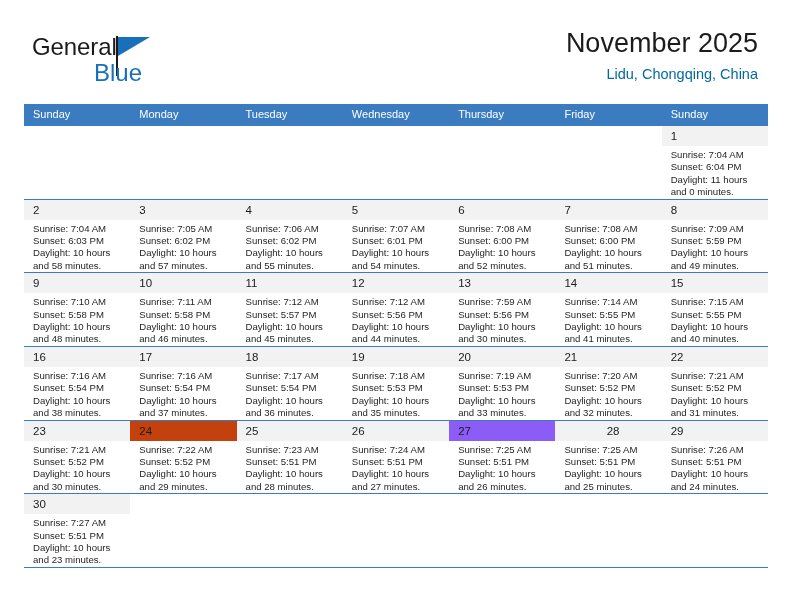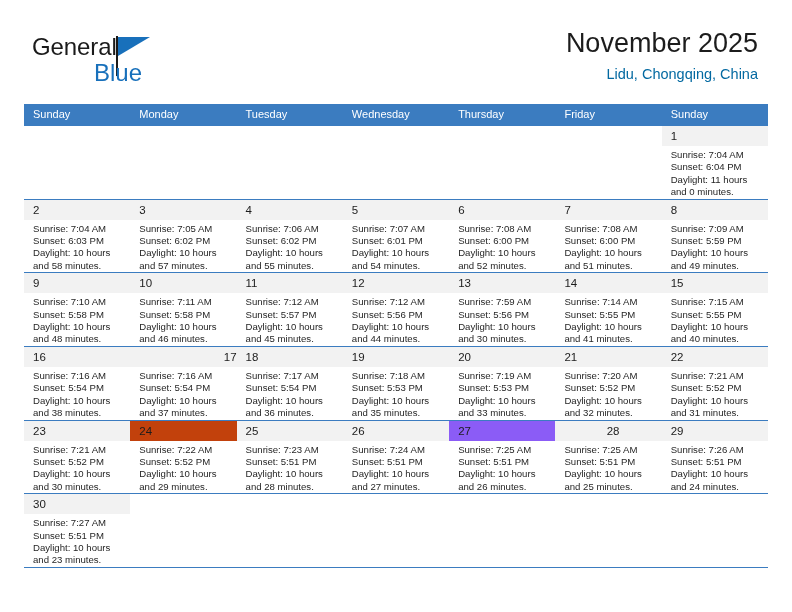--- a/index.html
+++ b/index.html
@@ -354,21 +354,21 @@
           <td style="border-top-color: rgb(59, 124, 192); border-bottom-color: rgb(59, 124, 192);">
             <span class="daynum" style="background: rgb(242, 242, 242);">16</span>
             <div class="cell-body">
               <div class="cell-line">Sunrise: 7:16 AM</div>
               <div class="cell-line">Sunset: 5:54 PM</div>
               <div class="cell-line">Daylight: 10 hours</div>
               <div class="cell-line">and 38 minutes.</div>
             </div>
           </td>
           <td style="border-top-color: rgb(59, 124, 192); border-bottom-color: rgb(59, 124, 192);">
-            <span class="daynum" style="background: rgb(242, 242, 242); text-align: right;">17</span>
+            <span class="daynum" style="background: rgb(242, 242, 242);">17</span>
             <div class="cell-body">
               <div class="cell-line">Sunrise: 7:16 AM</div>
               <div class="cell-line">Sunset: 5:54 PM</div>
               <div class="cell-line">Daylight: 10 hours</div>
               <div class="cell-line">and 37 minutes.</div>
             </div>
           </td>
           <td style="border-top-color: rgb(59, 124, 192); border-bottom-color: rgb(59, 124, 192);">
             <span class="daynum" style="background: rgb(242, 242, 242);">18</span>
             <div class="cell-body">

